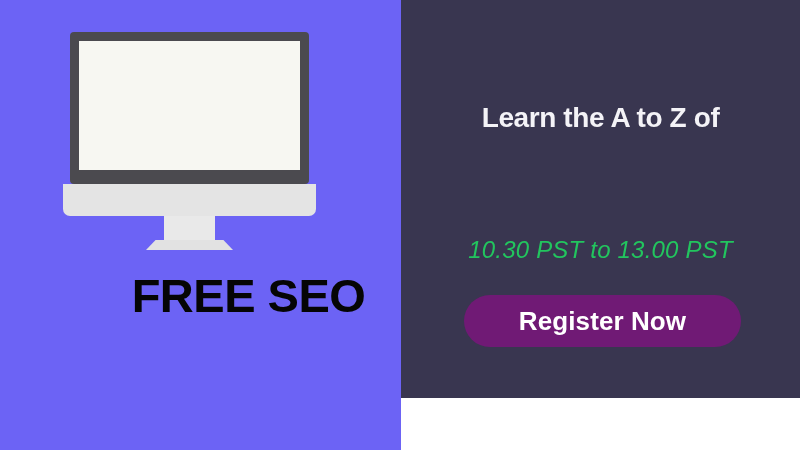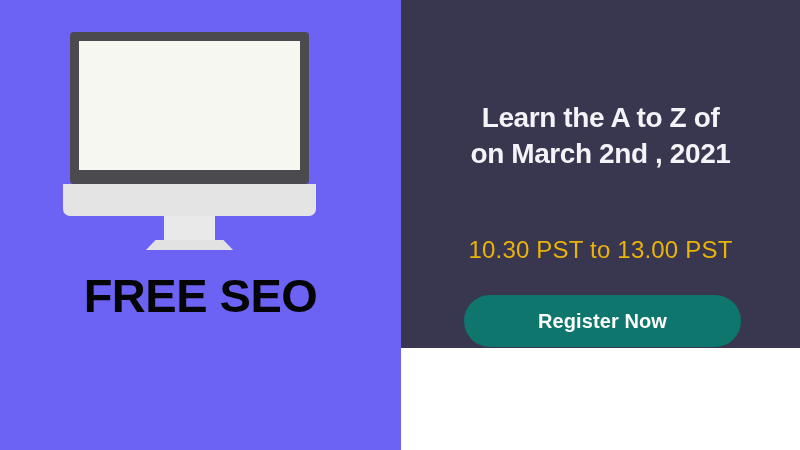--- a/index.html
+++ b/index.html
@@ -113,28 +113,29 @@
     left: 0;
     top: 272px;
     width: 401px;
     text-align: center;
     color: #050505;
     font-family: "Liberation Sans", sans-serif;
     font-weight: bold;
     font-size: 47px;
     line-height: 48px;
     letter-spacing: -0.5px;
+    padding-left: 48px;
   }
   #left-title .ln { display: block; }
 
   
   #right-panel {
     position: relative;
     width: 399px;
-    height: 348px;
+    height: 398px;
     background: #393650;
     flex: 0 0 399px;
     overflow: hidden;
   }
 
   #headline {
     position: absolute;
     left: 0;
     top: 100px;
     width: 399px;
@@ -147,40 +148,41 @@
     letter-spacing: -0.4px;
   }
   #headline .ln { display: block; }
 
   #time-text {
     position: absolute;
     left: 0;
     top: 236px;
     width: 399px;
     text-align: center;
-    color: #eab308;
+    color: #22c55e;
     font-family: "Liberation Sans", sans-serif;
     font-weight: normal;
     font-size: 24px;
     letter-spacing: 0.2px;
+    font-style: italic;
   }
 
   #cta-button {
     position: absolute;
     left: 63px;
     top: 295px;
     width: 277px;
     height: 52px;
-    background: #0f766e;
+    background: #701a75;
     border: none;
     border-radius: 26px;
     color: #FFFFFF;
     font-family: "Liberation Sans", sans-serif;
     font-weight: bold;
-    font-size: 20px;
+    font-size: 26px;
     letter-spacing: 0.1px;
     cursor: pointer;
     display: flex;
     align-items: center;
     justify-content: center;
     padding: 0;
   }
 </style>
 </head>
 <body>
@@ -204,21 +206,20 @@
     <div id="left-title">
       <span class="ln">FREE SEO</span>
     </div>
 
   </div>
 
   <div id="right-panel">
 
     <div id="headline">
       <span class="ln">Learn the A to Z of</span>
-      <span class="ln">on March 2nd , 2021</span>
     </div>
 
     <div id="time-text">10.30 PST to 13.00 PST</div>
 
     <button id="cta-button">Register Now</button>
 
   </div>
 
 </div>
 

